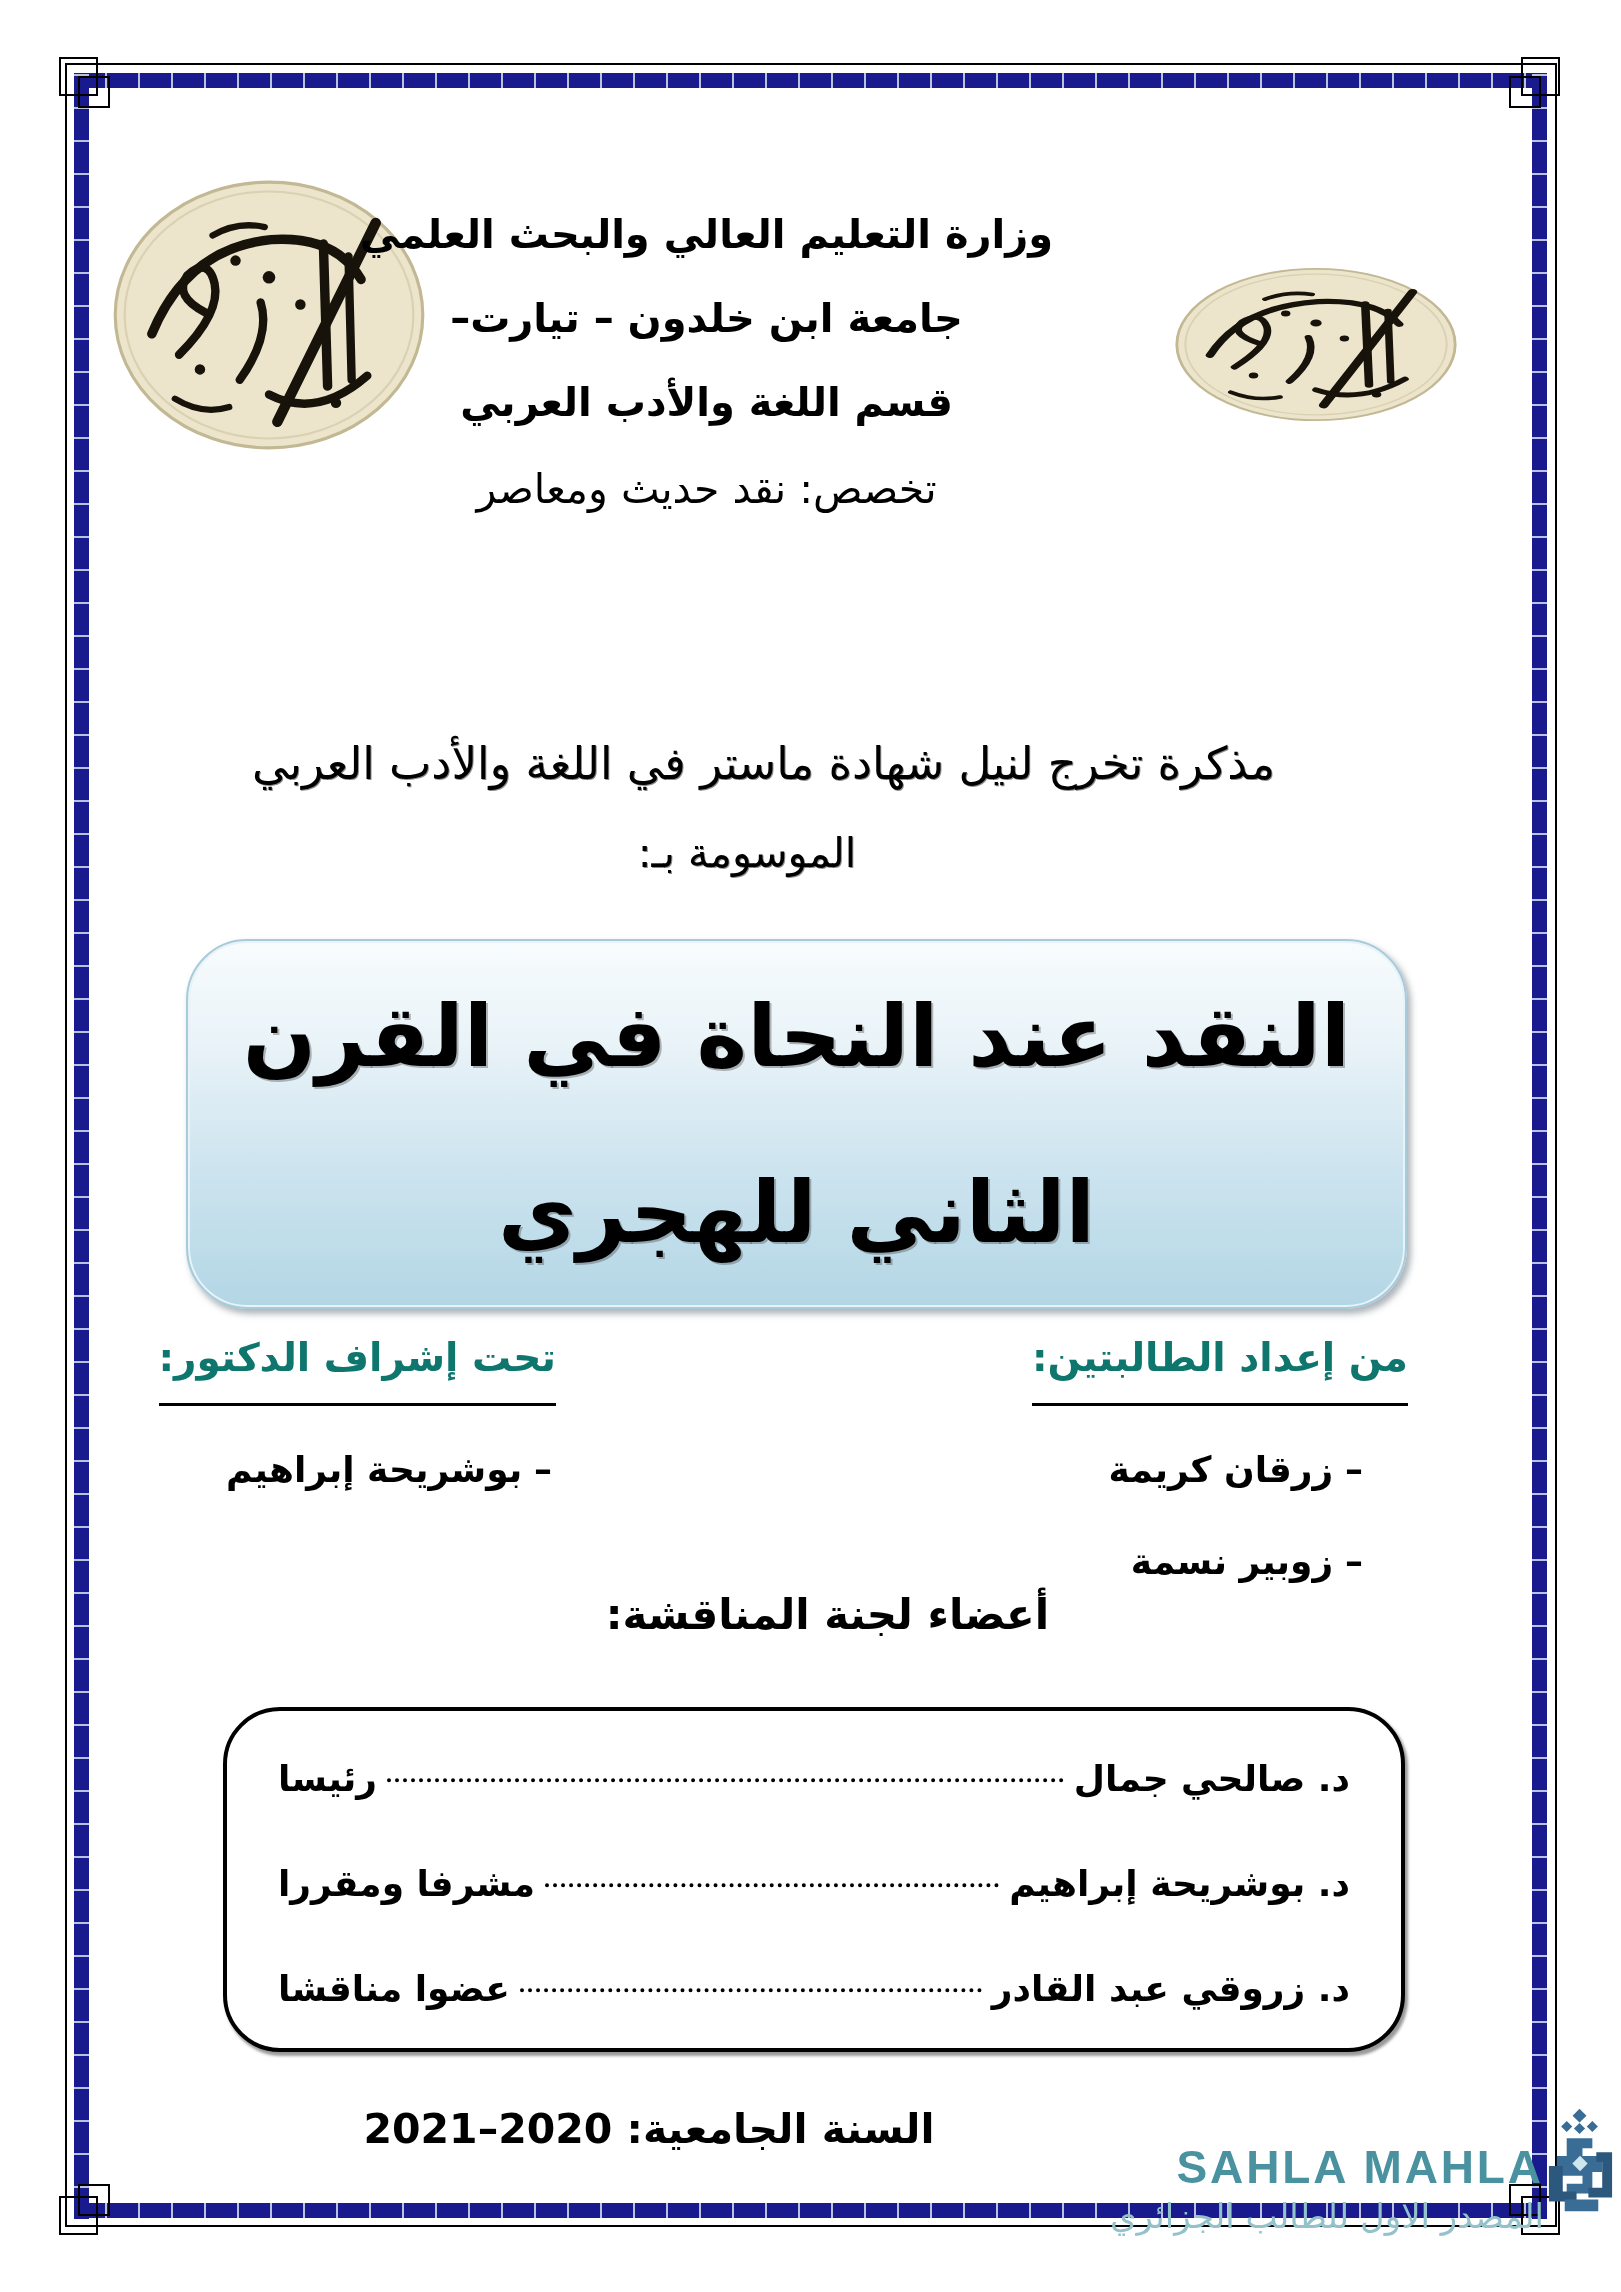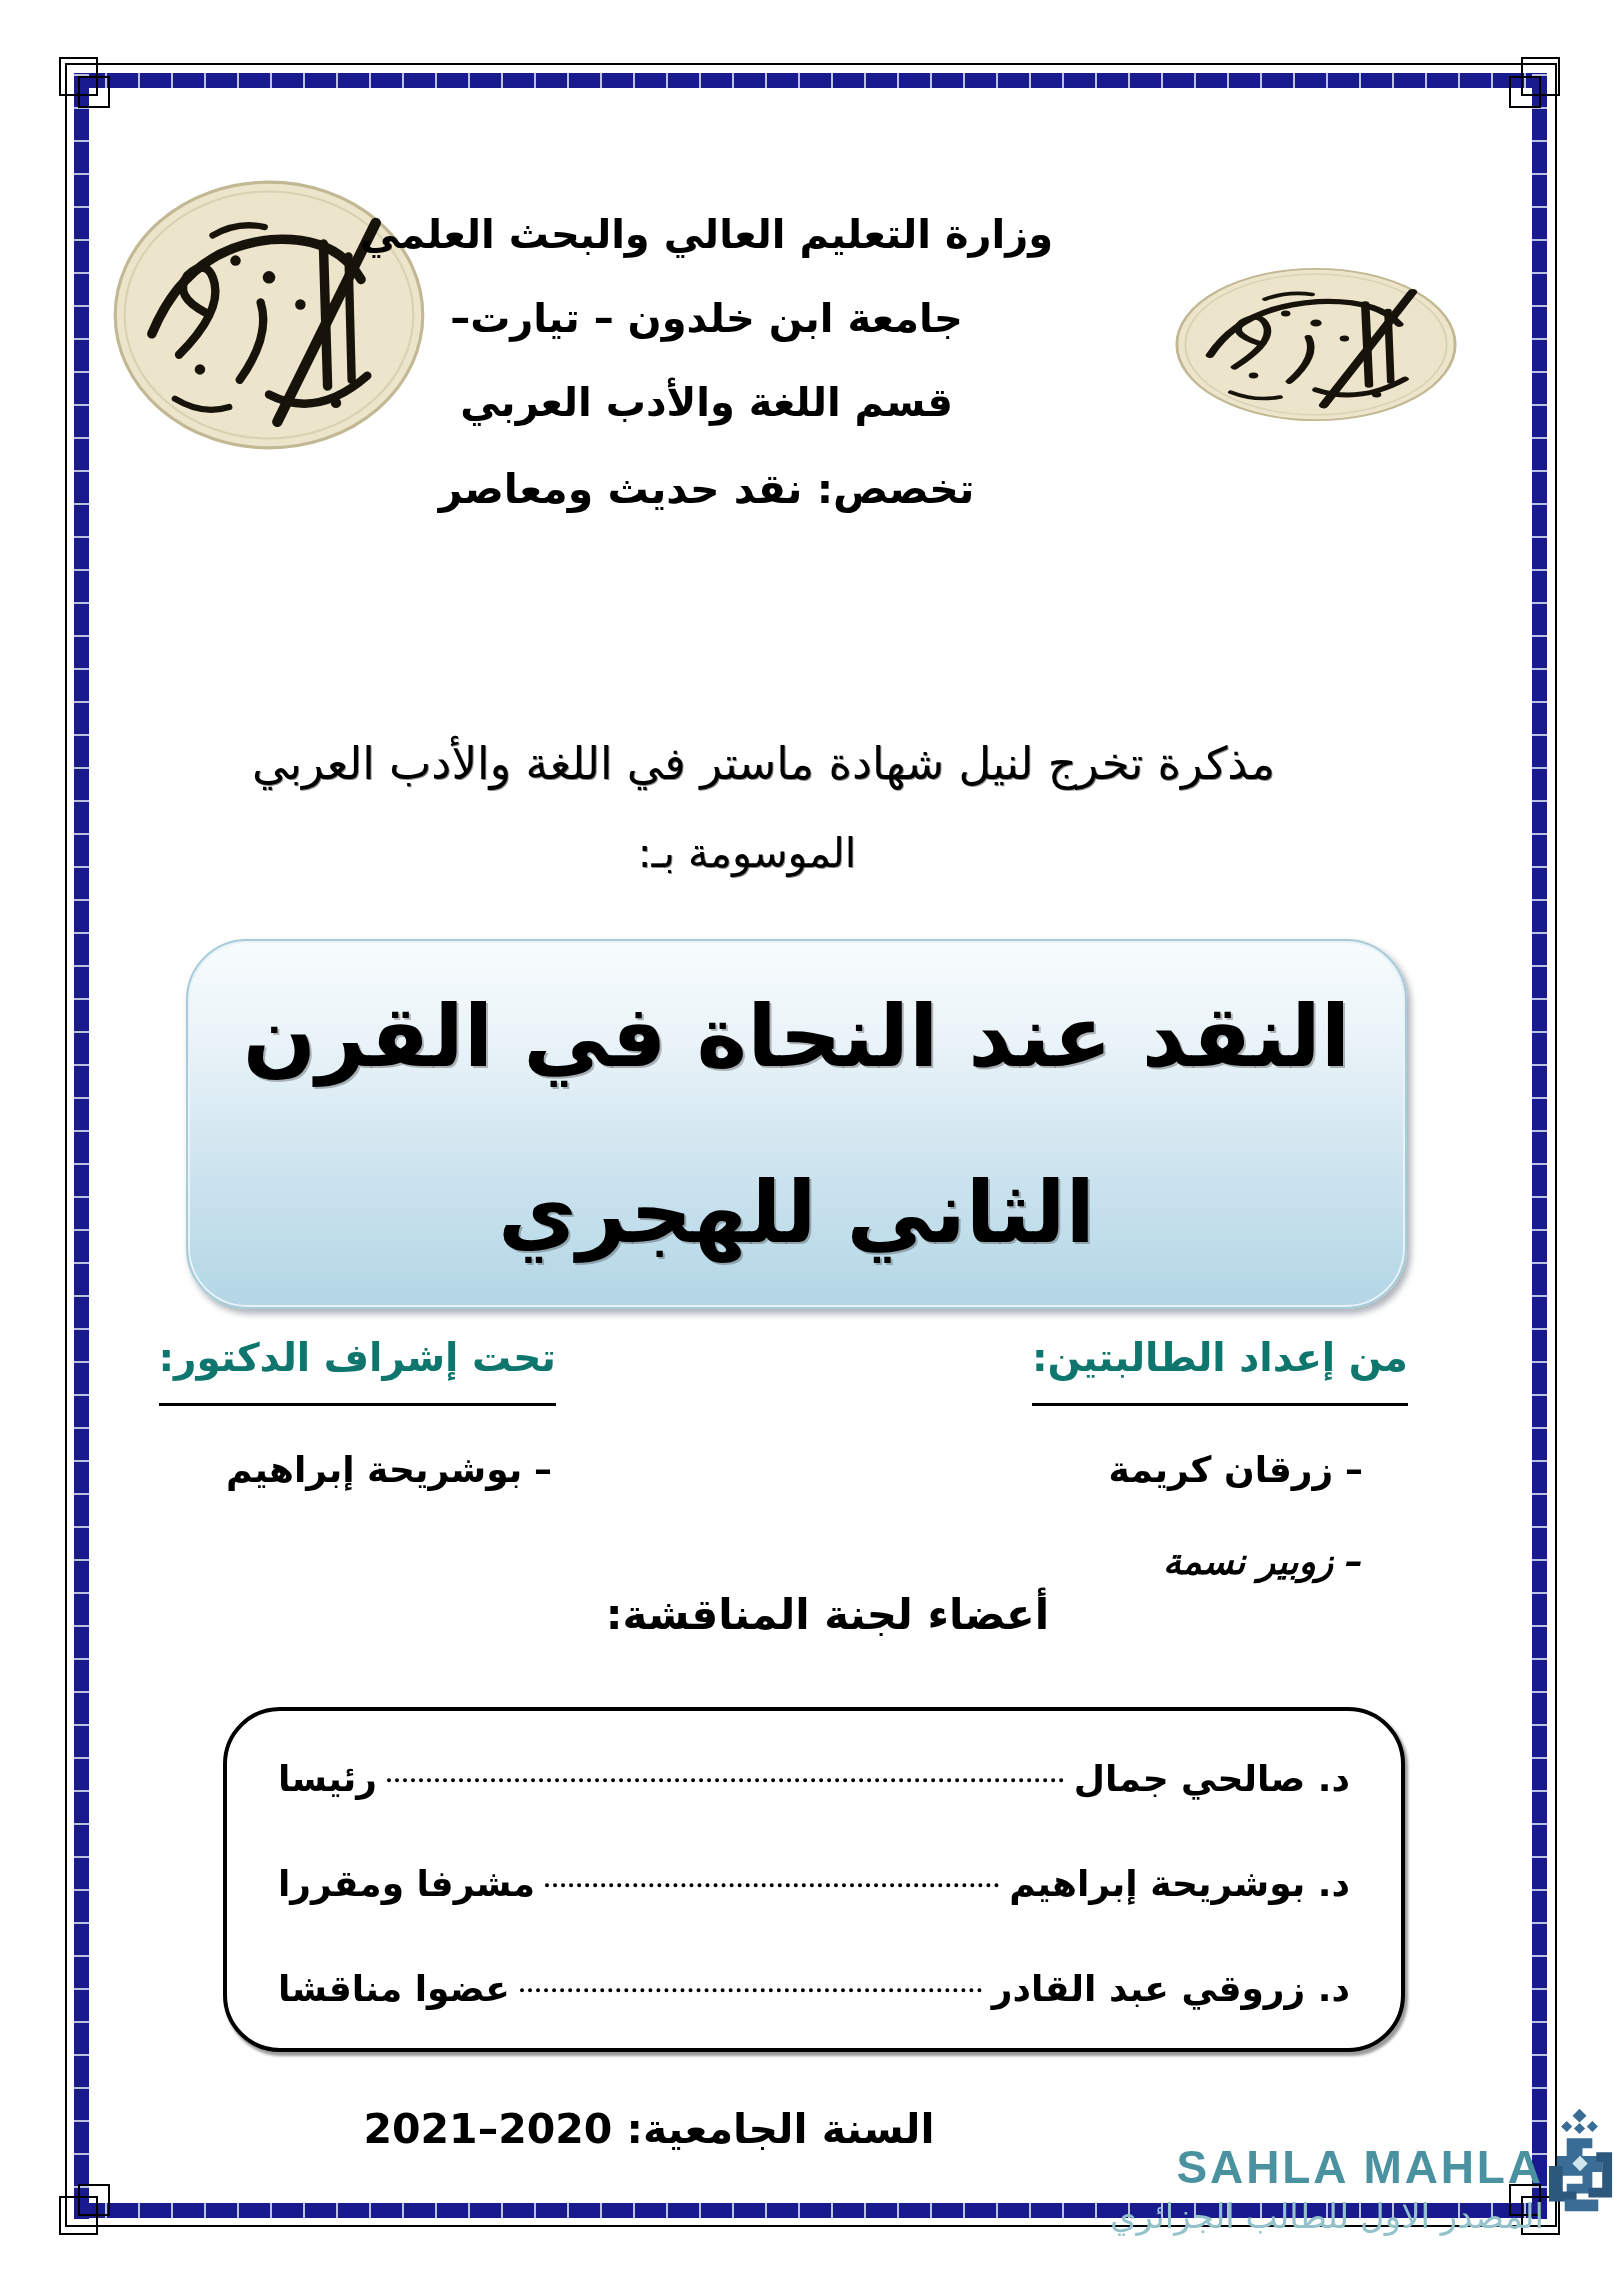--- a/index.html
+++ b/index.html
@@ -29,21 +29,21 @@
   .sq-br2 { left:1509px; top:2184px; width:32px; height:32px; }
 
   
   .seal { position:absolute; }
   .seal-left  { left:111px; top:179px; width:316px; height:272px; }
   .seal-right { left:1174px; top:267px; width:284px; height:155px; }
 
   
   .hdr-block { position:absolute; top:192px; left:0; right:208px; text-align:center; direction:rtl; }
   .hdr-line { font-size:40px; font-weight:bold; color:#000; line-height:84px; white-space:nowrap; }
-  .spec-line { font-size:41px; font-weight:bold; color:#000; line-height:90px; white-space:nowrap; }
+  .spec-line { font-size:41px; font-weight:normal; color:#000; line-height:90px; white-space:nowrap; }
   .memo-line { position:absolute; top:737px; left:0; right:94px; text-align:center; direction:rtl;
                font-size:45px; font-weight:normal; color:#000;
                text-shadow:1px 1px 0 rgba(0,0,0,.45); white-space:nowrap; }
   .entitled-line { position:absolute; top:829px; left:0; right:127px; text-align:center; direction:rtl;
                font-size:41px; font-weight:normal; color:#000;
                text-shadow:1px 1px 0 rgba(0,0,0,.45); white-space:nowrap; }
 
   
   .title-box { position:absolute; left:186px; top:939px; width:1221px; height:370px;
                border-radius:61px; border:2.9px solid #a6cbdb;
@@ -53,21 +53,21 @@
   .title-line { direction:rtl; font-size:86px; font-weight:bold; color:#000; line-height:165px;
                 white-space:nowrap; text-shadow:2px 2px 0 rgba(60,60,60,.35); }
 
   
   .students { position:absolute; top:1335px; right:213px; direction:rtl; text-align:right; }
   .supervisor { position:absolute; top:1335px; left:277px; width:279px; direction:rtl; text-align:right; }
   .col-heading { display:inline-block; font-size:39px; font-weight:bold; color:#0f766e;
                  padding-bottom:23px; border-bottom:3.9px solid #000; white-space:nowrap; }
   .name-item { font-size:36px; font-weight:bold; color:#000; white-space:nowrap; }
   .students .name-item { margin:43px 45px 0 0; }
-  .students .name-item + .name-item { margin-top:51px;font-style:italic; }
+  .students .name-item + .name-item { margin-top:51px; }
   .supervisor .name-item { margin:43px 3.9px 0 0; }
   .dash { margin-left:11.8px; }
 
   
   .committee-heading { position:absolute; top:1590px; left:0; right:0; text-align:center; direction:rtl;
                        font-size:42px; font-weight:bold; color:#000;padding-left:34px; }
   .committee-box { position:absolute; left:223px; top:1707px; width:1182px; height:345px;
                    border:4.9px solid #000; border-radius:57px; background:#fff;
                    box-shadow:2.9px 3.9px 2.9px rgba(0,0,0,.4);
                    padding:47px 51px 39px 51px;

